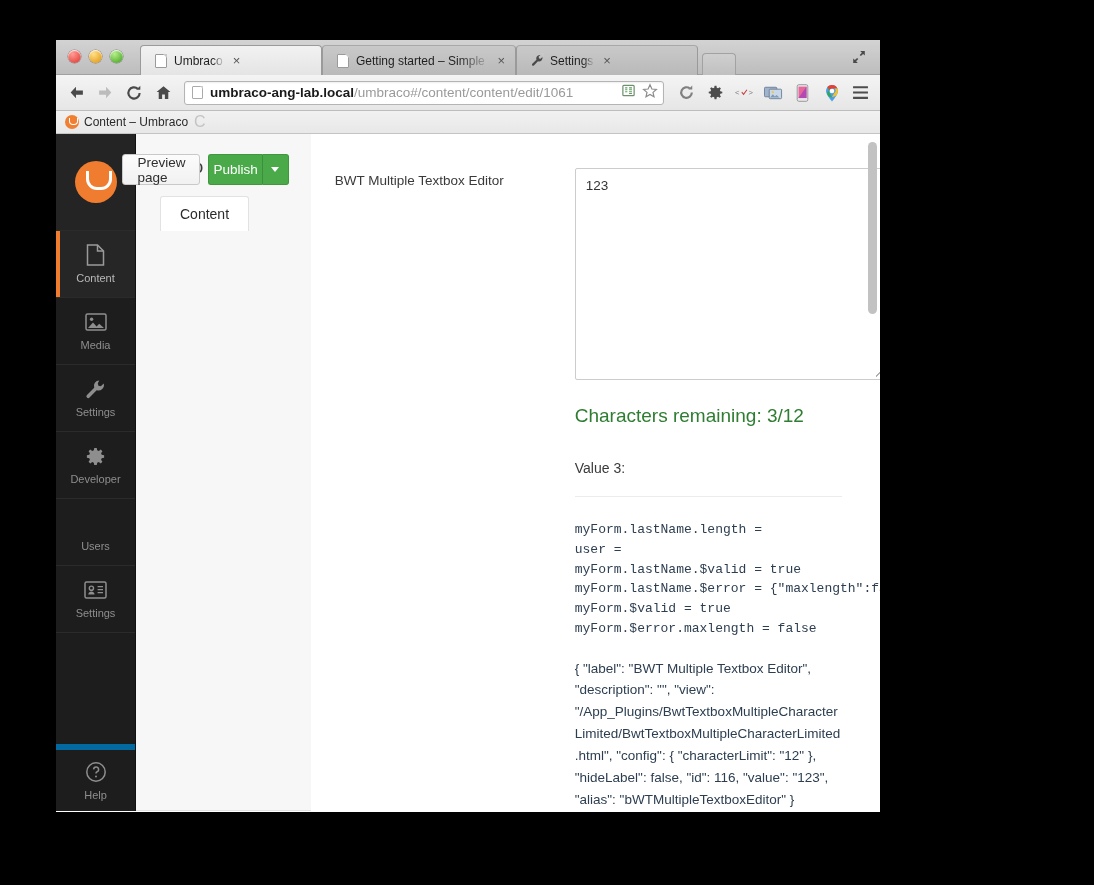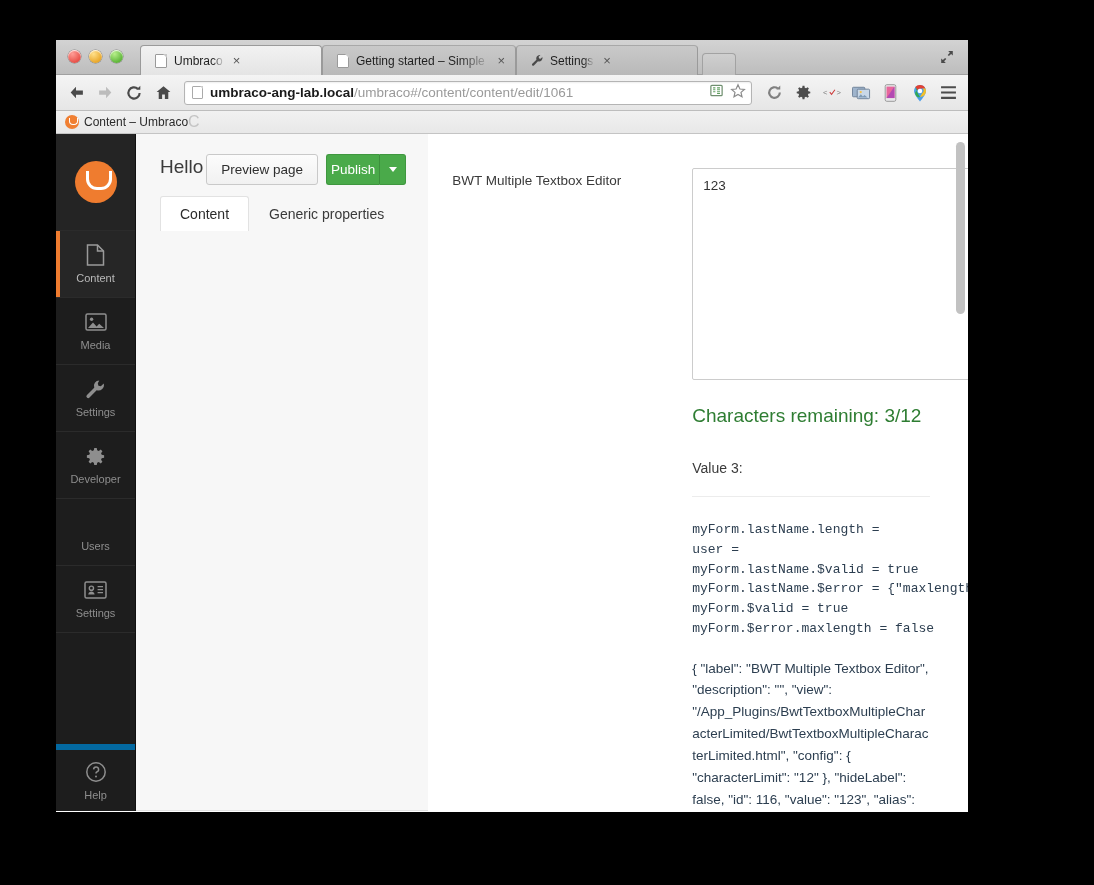--- a/index.html
+++ b/index.html
@@ -17,21 +17,21 @@
     width: 1094px; height: 885px;
     background: #000;
     border-radius: 26px;
     overflow: hidden;
   }
 
   
   #browser {
     position: absolute;
     left: 56px; top: 40px;
-    width: 912px; height: 772px;
+    width: 824px; height: 772px;
     background: #fff;
     overflow: hidden;
     box-shadow: 0 0 0 1px #000;
   }
 
   
   .tabstrip {
     position: relative;
     height: 35px;
     background: linear-gradient(#d3d3d3, #bdbdbd);
@@ -149,21 +149,21 @@
   .omni-icons { margin-left: auto; display: flex; align-items: center; gap: 6px; padding-left: 6px; }
   .toolicons { display: flex; align-items: center; gap: 10px; padding-left: 2px; }
   .ticon { width: 19px; height: 19px; display: flex; align-items: center; justify-content: center; color: #5a5a5a; }
 
   
   .bookmarks {
     height: 23px;
     background: linear-gradient(#f1f1f1, #e8e8e8);
     border-bottom: 1px solid #c4c4c4;
     display: flex; align-items: center;
-    padding: 0 9px; 
+    padding: 0 9px; gap: 6px;
     overflow: hidden;
   }
   .bm { display: flex; align-items: center; gap: 5px; font-size: 12px; color: #2a2a2a; white-space: nowrap; }
   .bm .ulogo { width: 14px; height: 14px; border-radius: 50%; background: #f07f32; position: relative; flex: 0 0 auto; }
   .bm .ulogo::after {
     content: ""; position: absolute; left: 3.5px; top: 3px;
     width: 7px; height: 6px;
     border: 1.6px solid #fff; border-top: none;
     border-radius: 0 0 4px 4px;
   }
@@ -577,21 +577,20 @@
             <div class="btn-green-group">
               <div class="btn-green">Publish</div>
               <div class="btn-green-caret">
                 <span class="caret"></span>
               </div>
             </div>
           </div>
 
           <div class="tabrow">
             <div class="ptab active">Content</div>
-            <div class="ptab">Generic properties</div>
           </div>
         </div>
 
         <div class="main-body">
           <div class="scroll-inner">
 
             <div class="prop-row">
               <div class="prop-label">BWT Multiple Textbox Editor</div>
               <div class="prop-field">
                 <div class="tarea" placeholder="">

